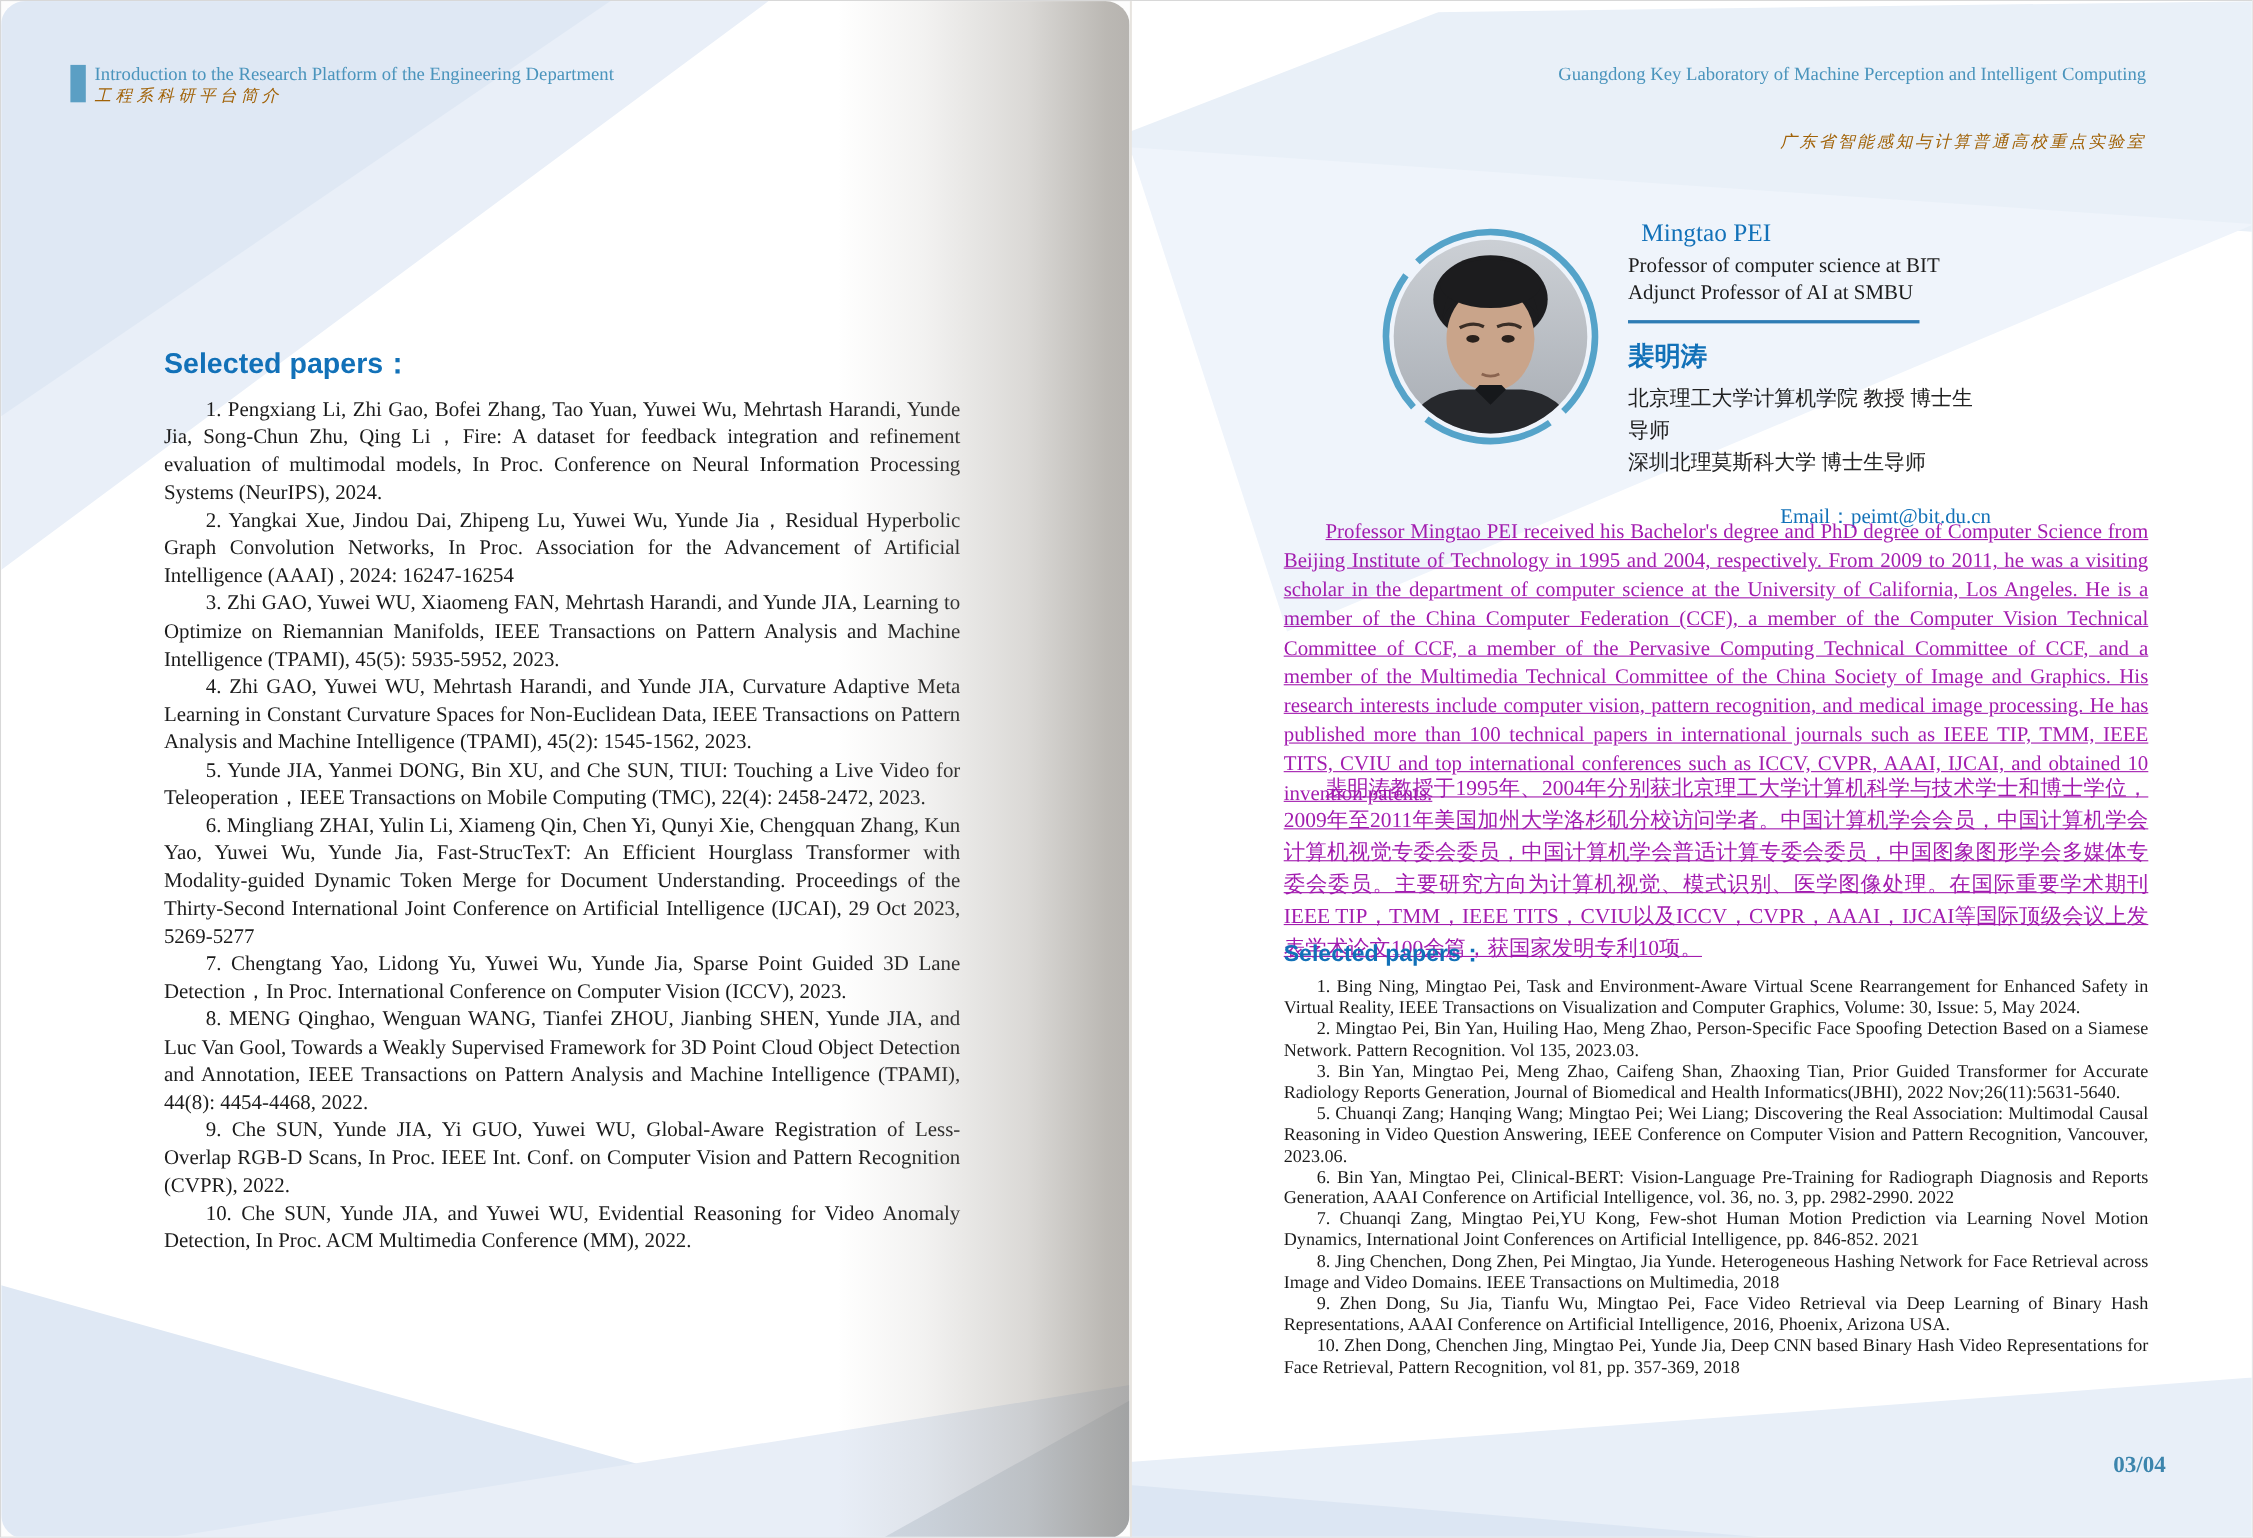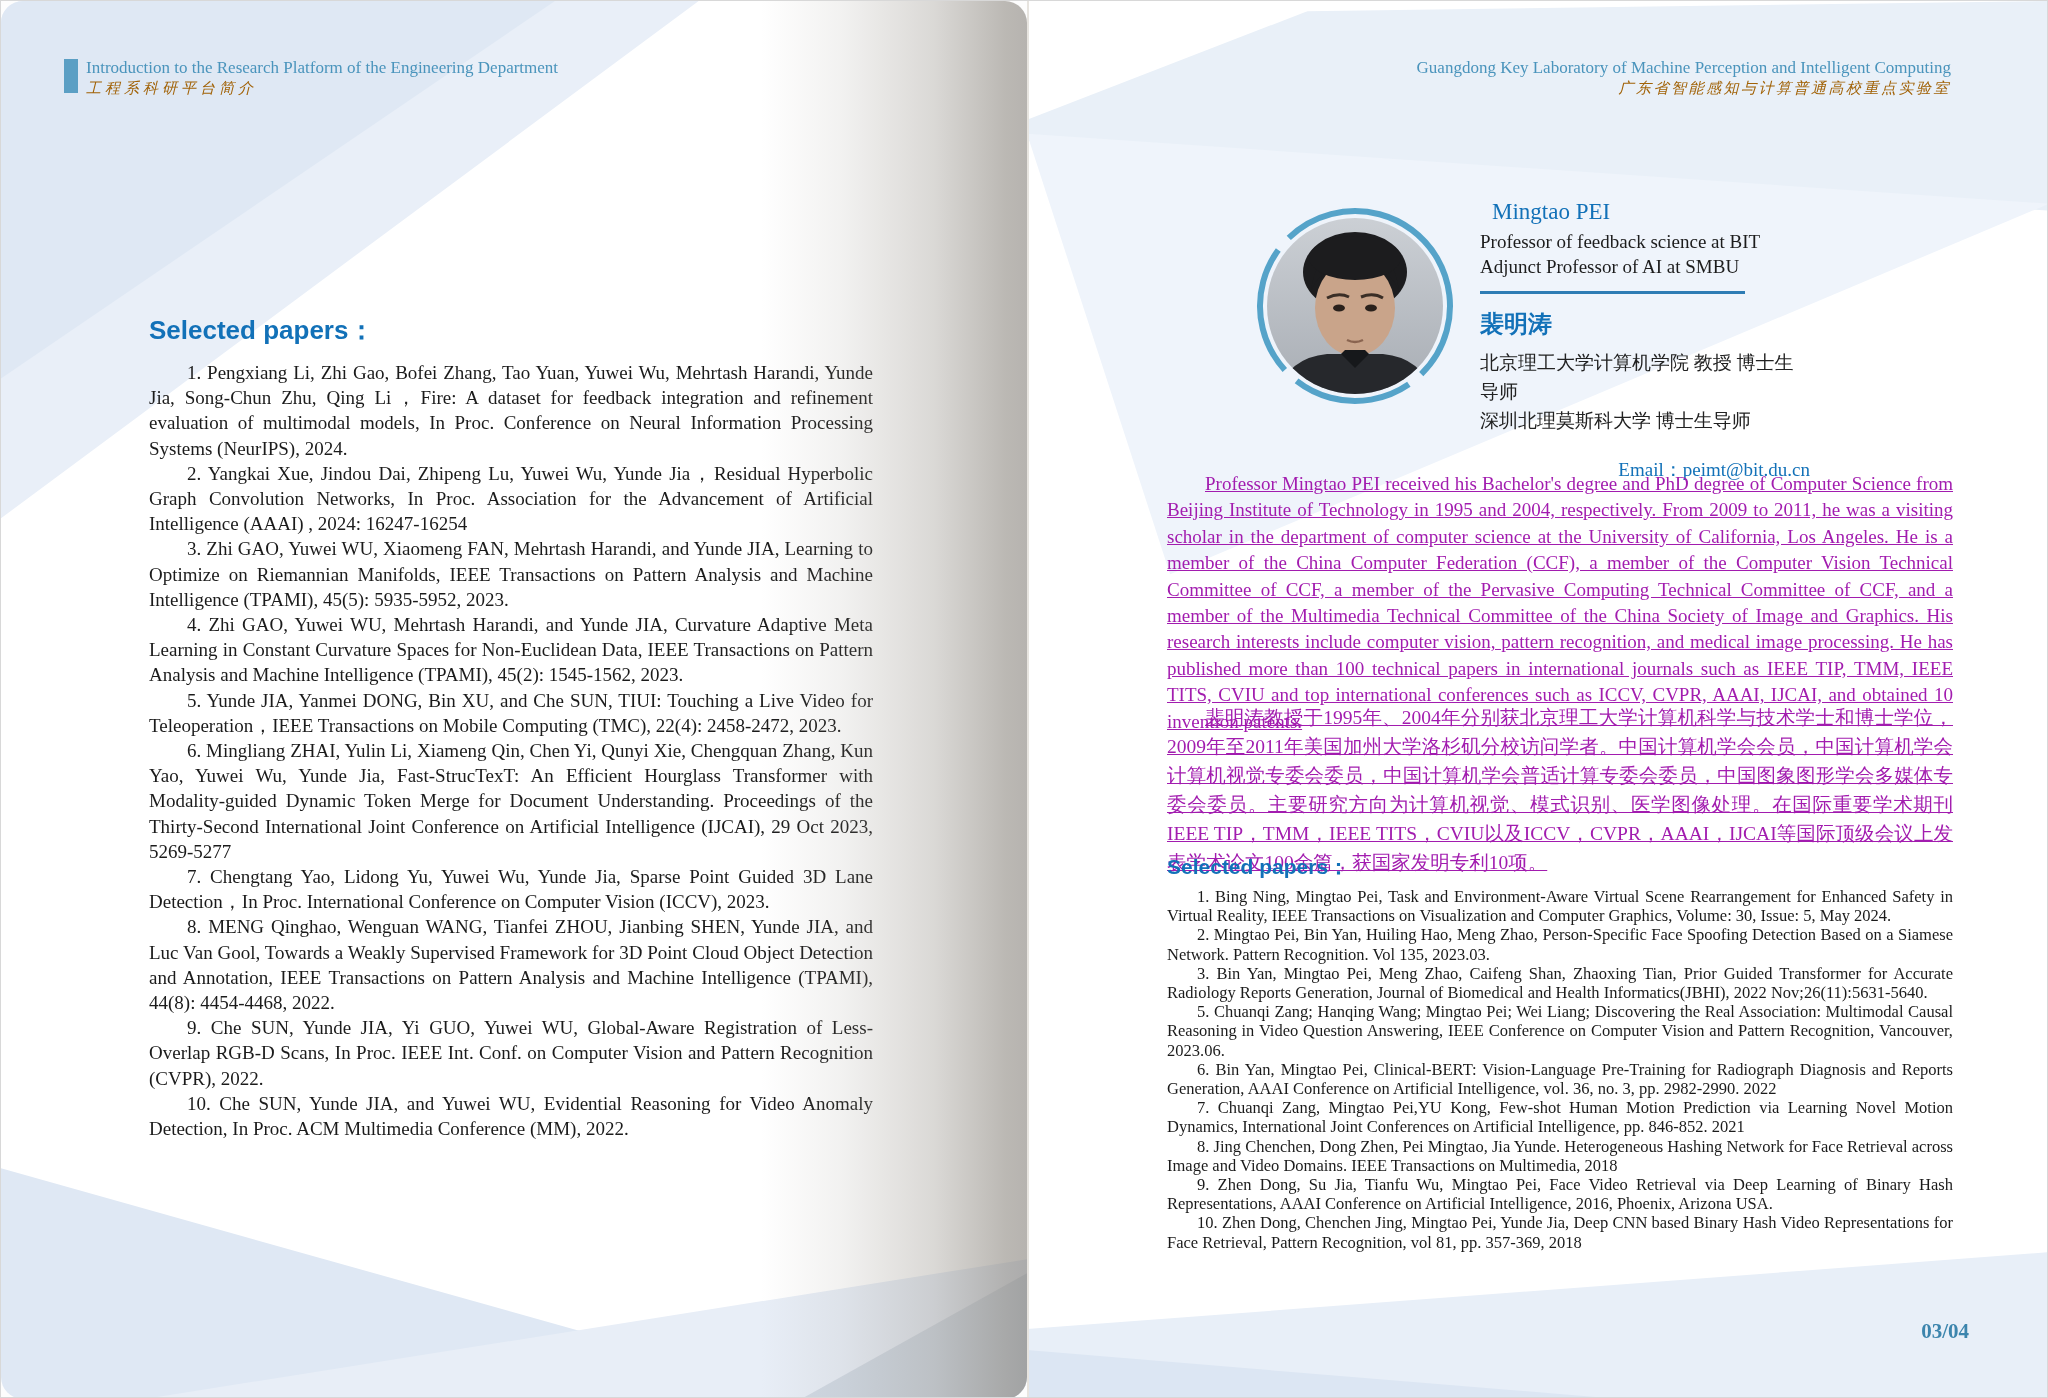--- a/index.html
+++ b/index.html
@@ -37,21 +37,21 @@
   .fold-line{left:0;top:0;width:2px;height:1398px;background:#e7e4df;}
 
   
   .hdr{position:absolute;color:#4f98be;}
   .hdr-left{left:63px;top:56px;display:flex;}
   .hdr-bar{width:14px;height:34px;background:#5b9fc4;margin:2px 8px 0 0;}
   .hdr-en{font-family:"Liberation Serif",serif;font-size:17px;line-height:21px;color:#4a94bc;}
   .hdr-zh{font-family:"Liberation Serif",serif;font-style:italic;font-size:15px;line-height:21px;
           letter-spacing:4px;color:#a16207;}
   .hdr-right{right:98px;top:56px;text-align:right;}
-  .hdr-right .hdr-zh{letter-spacing:2.5px;}
+  .hdr-right .hdr-zh{letter-spacing:2.5px;margin-top:42px;}
 
   
   .sec-title{font-family:"Liberation Sans",sans-serif;font-weight:bold;color:#1271b8;margin:0;}
   .papers-left{position:absolute;left:148px;top:312px;width:724px;}
   .papers-left .sec-title{font-size:26px;margin-bottom:12px;}
   .papers-left .paper{font-size:19px;line-height:25.2px;}
   .paper{margin:0;color:#1b1b1b;text-align:justify;text-indent:38px;}
   .papers-right{position:absolute;left:140px;top:852px;width:786px;}
   .papers-right .sec-title{font-size:21px;margin-bottom:6px;}
   .papers-right .paper{font-size:16.5px;line-height:19.2px;text-indent:30px;}
@@ -154,21 +154,21 @@
           <path d="M92,134 q8,4 16,0" stroke="#8a6450" stroke-width="2.5" fill="none"></path>
           <path d="M18,200 Q28,152 72,148 L128,148 Q172,152 182,200 Z" fill="#26282c"></path>
           <path d="M86,148 L100,162 L114,148 L110,144 L90,144 Z" fill="#16181b"></path>
         </g>
         <circle cx="100" cy="100" r="95" fill="none" stroke="#55a3c9" stroke-width="6" stroke-dasharray="200 16 120 16 130 16" transform="rotate(-75 100 100)"></circle>
       </svg>
     </div>
 
     <div class="profile-info">
       <h3 class="name-en">Mingtao PEI</h3>
-      <p class="title-line">Professor of feedback science at BIT</p>
+      <p class="title-line">Professor of computer science at BIT</p>
       <p class="title-line">Adjunct Professor of AI at SMBU</p>
       <div class="divider"></div>
       <h3 class="name-zh">裴明涛</h3>
       <p class="zh-line">北京理工大学计算机学院  教授  博士生导师</p>
       <p class="zh-line">深圳北理莫斯科大学  博士生导师</p>
       <p class="title-line email">Email：peimt@bit.du.cn</p>
     </div>
 
     <p class="bio bio-en">Professor Mingtao PEI received his Bachelor's degree and PhD degree of Computer Science from Beijing Institute of Technology in 1995 and 2004, respectively. From 2009 to 2011, he was a visiting scholar in the department of computer science at the University of California, Los Angeles. He is a member of the China Computer Federation (CCF), a member of the Computer Vision Technical Committee of CCF, a member of the Pervasive Computing Technical Committee of CCF, and a member of the Multimedia Technical Committee of the China Society of Image and Graphics. His research interests include computer vision, pattern recognition, and medical image processing. He has published more than 100 technical papers in international journals such as IEEE TIP, TMM, IEEE TITS, CVIU and top international conferences such as ICCV, CVPR, AAAI, IJCAI, and obtained 10 invention patents.</p>
     <p class="bio bio-zh">裴明涛教授于1995年、2004年分别获北京理工大学计算机科学与技术学士和博士学位，2009年至2011年美国加州大学洛杉矶分校访问学者。中国计算机学会会员，中国计算机学会计算机视觉专委会委员，中国计算机学会普适计算专委会委员，中国图象图形学会多媒体专委会委员。主要研究方向为计算机视觉、模式识别、医学图像处理。在国际重要学术期刊IEEE TIP，TMM，IEEE TITS，CVIU以及ICCV，CVPR，AAAI，IJCAI等国际顶级会议上发表学术论文100余篇，获国家发明专利10项。</p>

